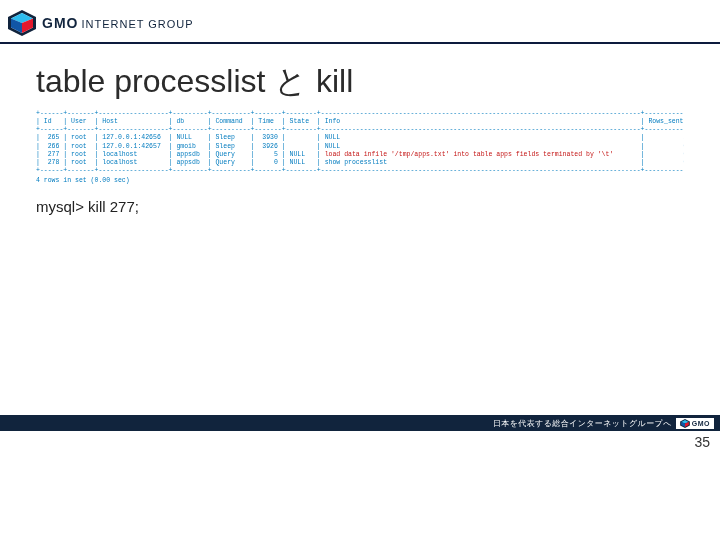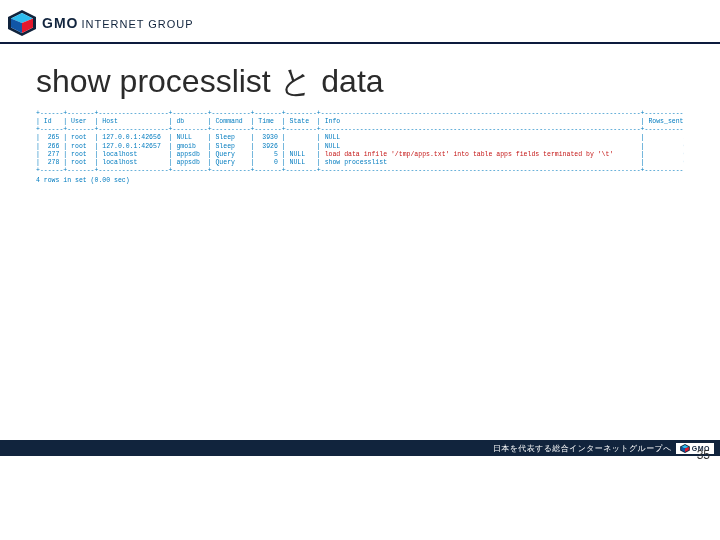--- a/index.html
+++ b/index.html
@@ -11,27 +11,27 @@
   .logo-text { font-size: 14px; font-weight: 700; letter-spacing: 1px; color: #11243d; }
   .logo-text-sub { font-size: 11px; font-weight: 400; letter-spacing: 1px; color: #11243d; margin-left: 3px; }
   .header-rule { height: 2px; background: #0d1b3d; margin: 0 0 0 0; }
   .content { padding: 16px 36px 0 36px; }
   .title { font-size: 32px; font-weight: 400; color: #2b2b2b; margin-bottom: 6px; }
   .prompt { font-size: 15px; margin-top: 12px; margin-bottom: 2px; }
   .termwrap { font-family: "Courier New", monospace; font-size: 6.5px; line-height: 1.25; color: #007bbf; white-space: pre; overflow: hidden; }
   .termwrap .hl { color: #c41515; }
   .summary { font-family: "Courier New", monospace; font-size: 6.5px; color: #007bbf; margin-top: 2px; }
   .kill { font-size: 15px; margin-top: 14px; }
-  .footer { position: absolute; bottom: 14px; left: 0; right: 0; }
+  .footer { position: absolute; bottom: 39px; left: 0; right: 0; }
   .footer-bar { height: 16px; background: #11243d; display: flex; align-items: center; justify-content: flex-end; padding-right: 6px; }
   .footer-text { color: #fff; font-size: 8px; letter-spacing: 0.4px; margin-right: 4px; }
   .footer-logo { display: inline-flex; align-items: center; background: #fff; padding: 1px 4px; }
   .footer-logo-mark { width: 10px; height: 9px; }
   .footer-logo-text { font-size: 7px; font-weight: 700; color: #11243d; margin-left: 2px; letter-spacing: 0.5px; }
-  .pagenum { position: absolute; bottom: 8px; right: 10px; font-size: 12px; color: #333; }
+  .pagenum { position: absolute; bottom: 20px; right: 10px; font-size: 14px; color: #333; }
 </style>
 </head>
 <body>
 
 <div class="slide">
 
   <div class="header">
     <div class="logo-block">
       <svg class="gmo-mark" viewBox="0 0 28 26">
         <polygon points="14,0 28,7 28,19 14,26 0,19 0,7" fill="#11243d"></polygon>
@@ -39,33 +39,34 @@
         <polygon points="14,3 25,8.5 14,13 3,8.5" fill="#2dbcef"></polygon>
         <polygon points="3,8.5 14,13 14,23 3,17.5" fill="#1156a6"></polygon>
         <polygon points="25,8.5 25,17.5 14,23 14,13" fill="#e3182c"></polygon>
       </svg>
       <span><span class="logo-text">GMO</span><span class="logo-text-sub">INTERNET GROUP</span></span>
     </div>
   </div>
   <div class="header-rule"></div>
 
   <div class="content">
-    <div class="title">show processlist と data</div>
+    <div class="title">table processlist と kill</div>
 
 
     <div class="termwrap" id="term">+------+-------+------------------+---------+----------+-------+--------+----------------------------------------------------------------------------------+------------+----------------+------------+
 | Id   | User  | Host             | db      | Command  | Time  | State  | Info                                                                             | Rows_sent  | Rows_examined  | Rows_read  |
 +------+-------+------------------+---------+----------+-------+--------+----------------------------------------------------------------------------------+------------+----------------+------------+
 |  265 | root  | 127.0.0.1:42656  | NULL    | Sleep    |  3930 |        | NULL                                                                             |          5 |              5 |          5 |
 |  266 | root  | 127.0.0.1:42657  | gmoib   | Sleep    |  3926 |        | NULL                                                                             |          0 |              0 |          0 |
 |  277 | root  | localhost        | appsdb  | Query    |     5 | NULL   | <span class="hl">load data infile '/tmp/apps.txt' into table apps fields terminated by '\t'      </span> |          0 |              0 |          0 |
 |  278 | root  | localhost        | appsdb  | Query    |     0 | NULL   | show processlist                                                                 |          0 |              0 |          0 |
 +------+-------+------------------+---------+----------+-------+--------+----------------------------------------------------------------------------------+------------+----------------+------------+</div>
     <div class="summary">4 rows in set (0.00 sec)</div>
 
+    <div class="kill">mysql&gt; kill 277;</div>
   </div>
 
   <div class="footer">
     <div class="footer-bar">
       <span class="footer-text">日本を代表する総合インターネットグループへ</span>
       <span class="footer-logo">
         <svg class="footer-logo-mark" viewBox="0 0 28 26">
           <polygon points="14,0 28,7 28,19 14,26 0,19 0,7" fill="#11243d"></polygon>
           <polygon points="14,3 25,8.5 14,13 3,8.5" fill="#2dbcef"></polygon>
           <polygon points="3,8.5 14,13 14,23 3,17.5" fill="#1156a6"></polygon>

